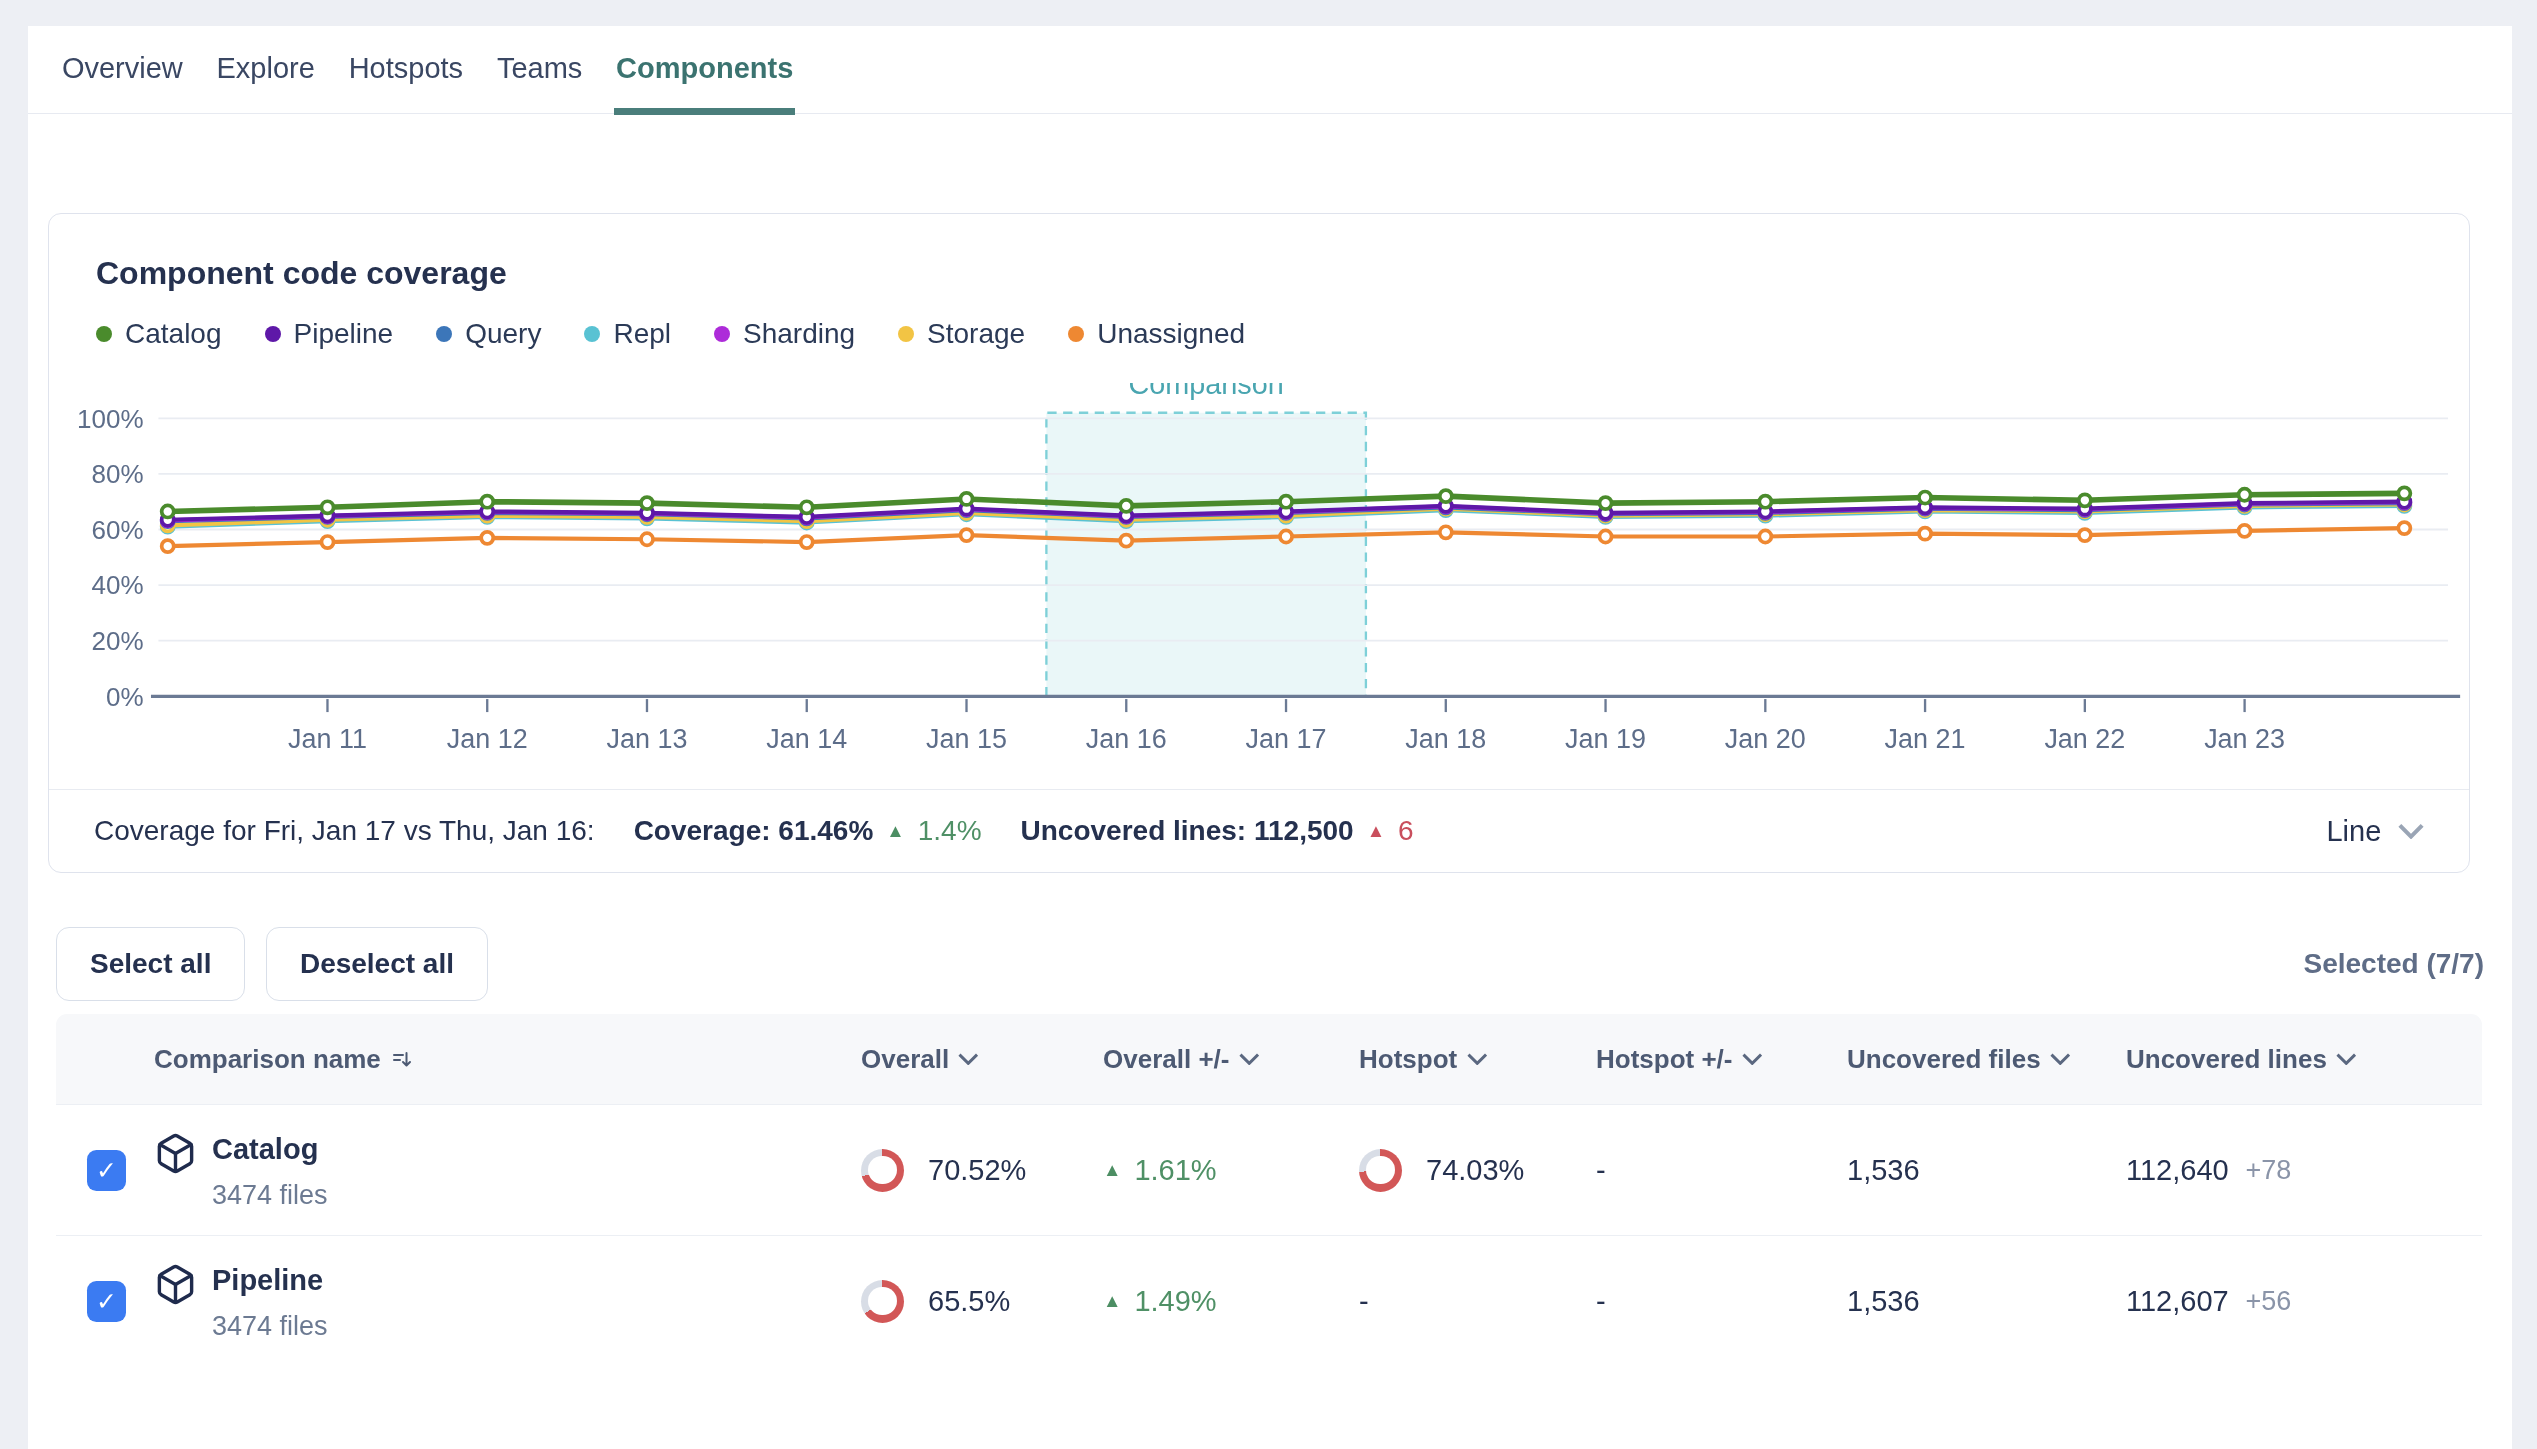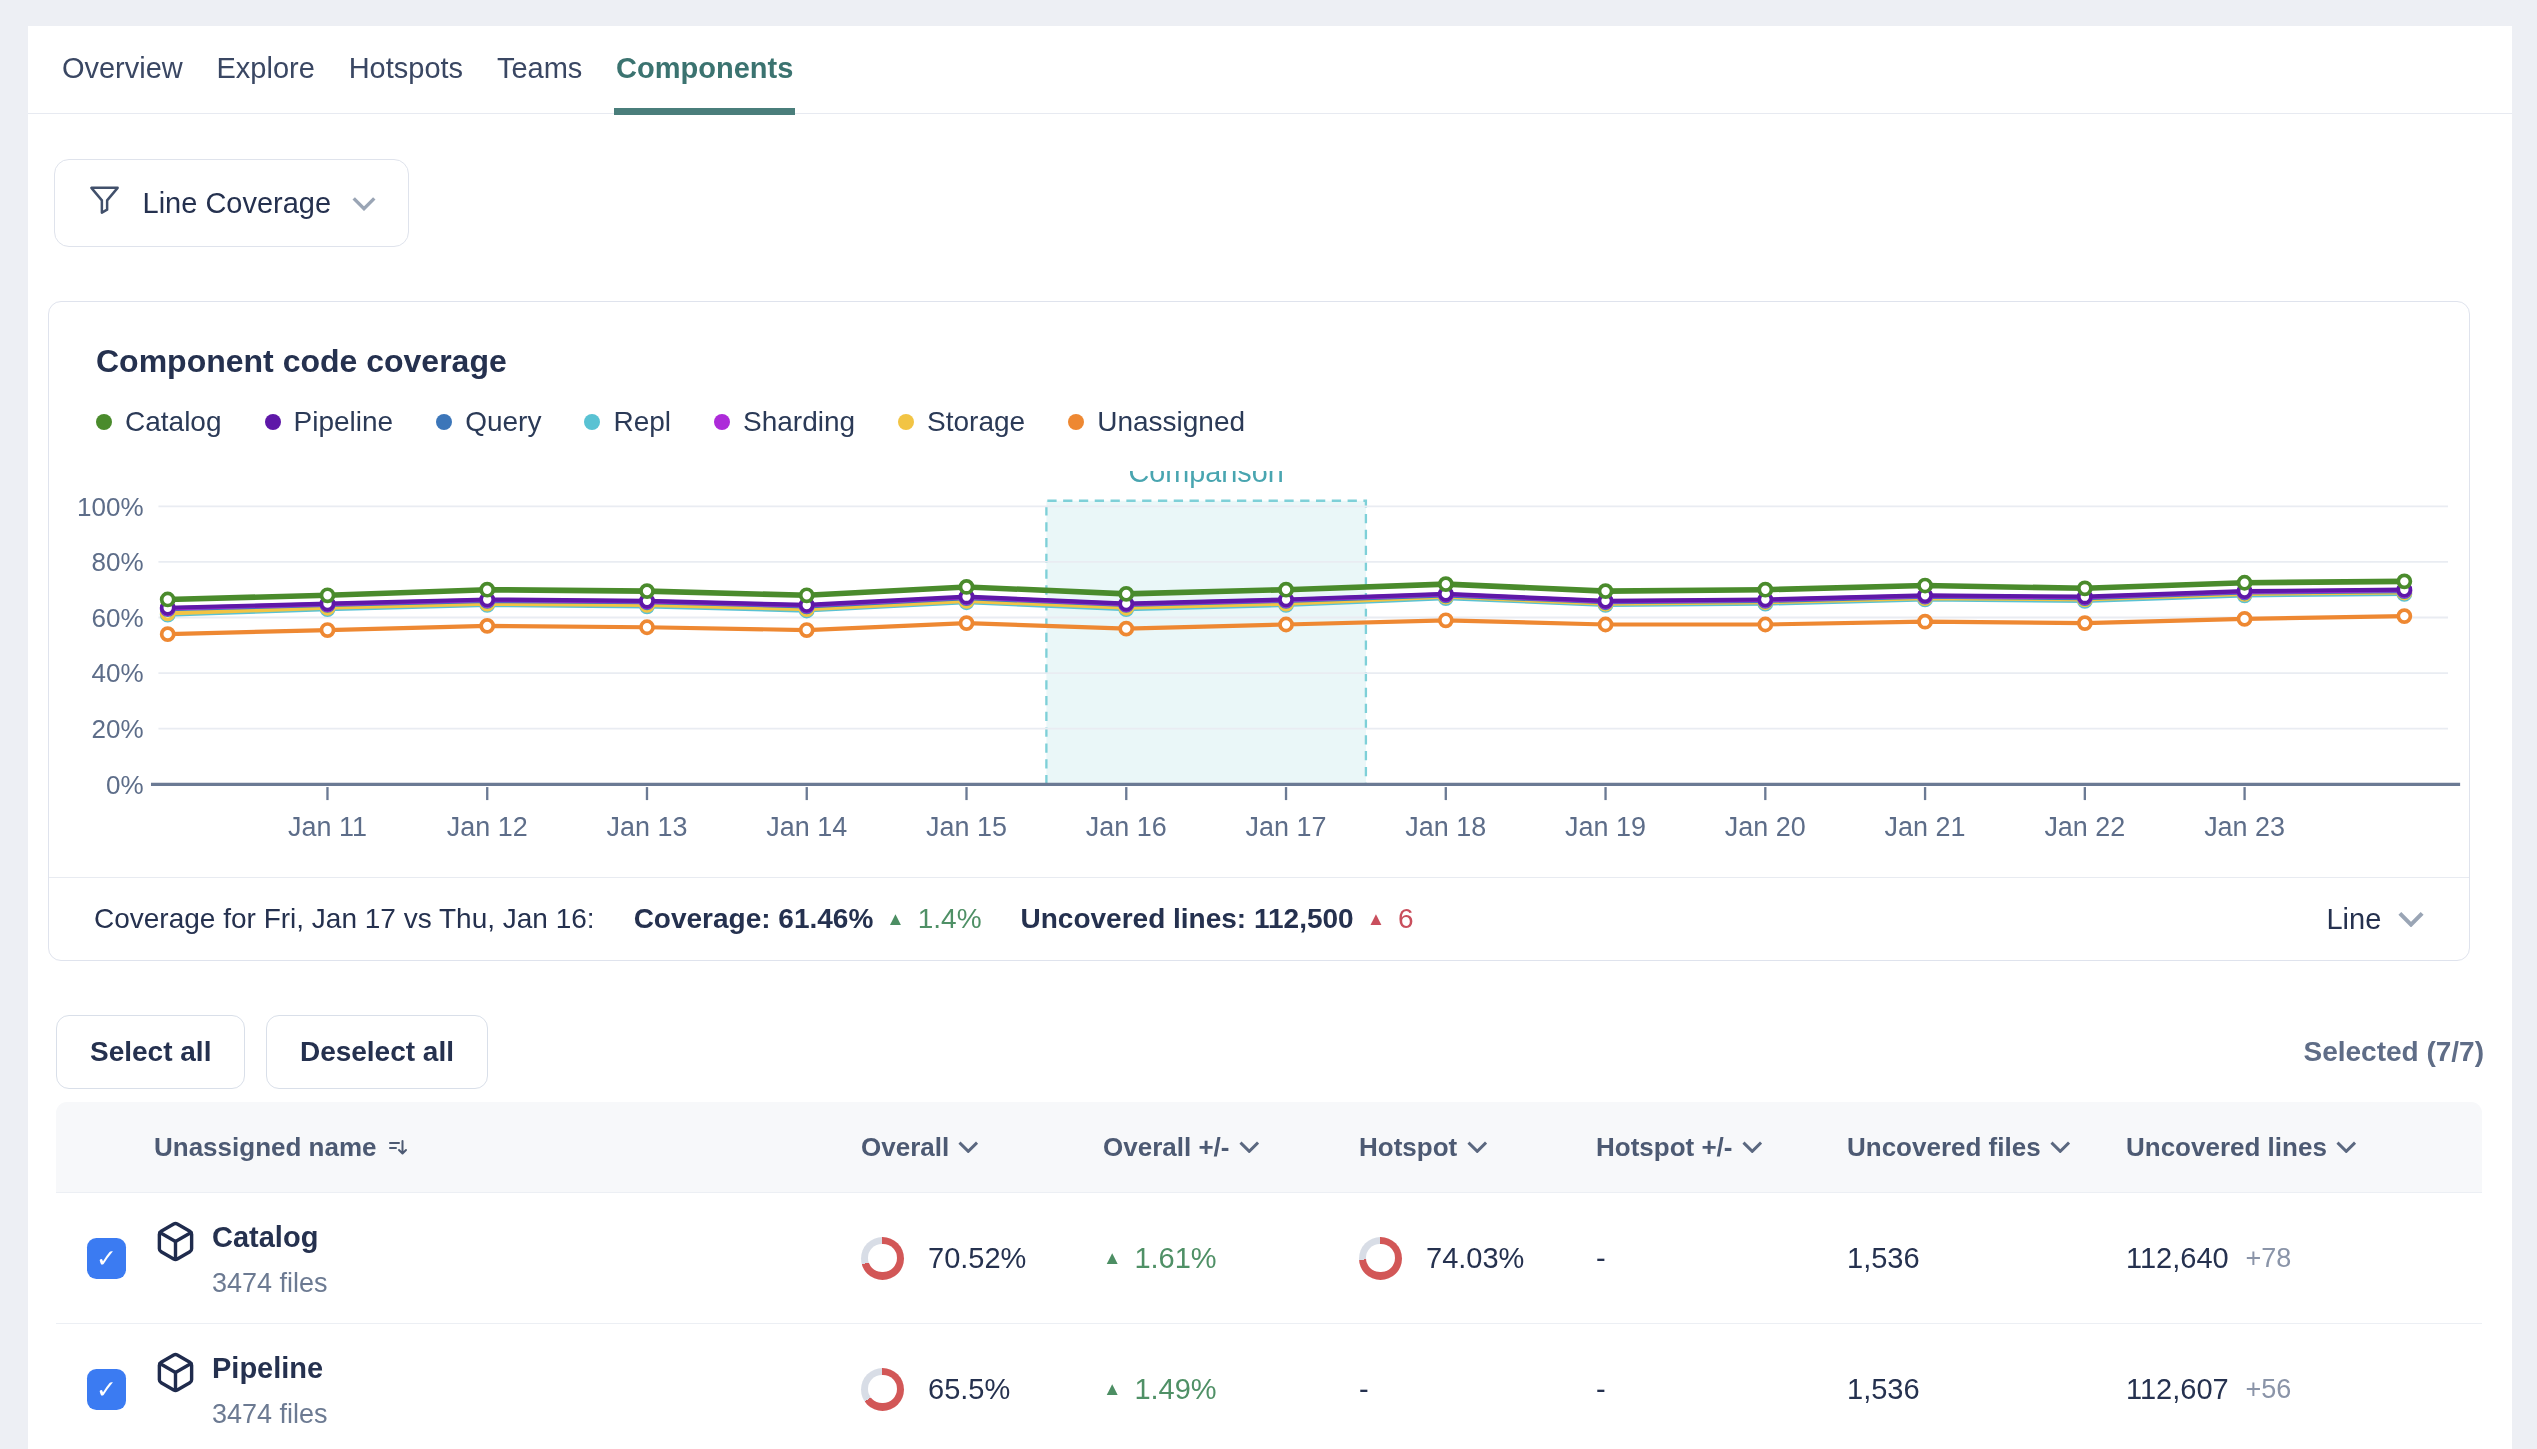--- a/index.html
+++ b/index.html
@@ -79,31 +79,20 @@
 
   <div class="tabs">
     <div class="tab">Overview</div>
     <div class="tab">Explore</div>
     <div class="tab">Hotspots</div>
     <div class="tab">Teams</div>
     <div class="tab active">Components</div>
   </div>
 
   <div class="filters">
-    <div class="filter-btn">
-      <span>
-        <svg width="35" height="35" viewBox="0 0 24 24" fill="none" stroke="#41506b" stroke-width="1.7" stroke-linejoin="round" stroke-linecap="round">
-            <path d="M3 4h18l-7.2 8.6V19l-3.6 2v-8.4L3 4z"></path>
-          </svg>
-      </span>
-      <span>Line Coverage</span>
-      <svg class="chv chv-gray" width="24" height="15" viewBox="0 0 14 8">
-          <path d="M1 1l6 6 6-6" fill="none" stroke="currentColor" stroke-width="2"></path>
-        </svg>
-    </div>
   </div>
 
   <div class="card">
     <div class="card-title">Component code coverage</div>
     <div class="legend">
         <span class="lg-item">
           <span class="lg-dot" style="background:#4a8b2c"></span>
           <span class="lg-label">Catalog</span>
         </span>
         <span class="lg-item">
@@ -313,21 +302,21 @@
   <div class="sel-row">
     <button class="btn">Select all</button>
     <button class="btn">Deselect all</button>
     <span class="sel-count">Selected (7/7)</span>
   </div>
 
   <div class="tbl">
     <div class="thead grid-cols">
       <div class="th"></div>
       <div class="th">
-        <span>Unassigned name</span>
+        <span>Comparison name</span>
         <svg width="24" height="24" viewBox="0 0 24 24" fill="none" stroke="#4d5a73" stroke-width="2" stroke-linecap="round" stroke-linejoin="round">
             <path d="M4 8h9M4 13h6"></path>
             <path d="M16.5 6v12M13 15l3.5 3.5L20 15"></path>
           </svg>
       </div>
       <div class="th">
         <span>Overall</span>
         <svg class="chv" width="20.5" height="12" viewBox="0 0 14 8">
             <path d="M1 1l6 6 6-6" fill="none" stroke="currentColor" stroke-width="2"></path>
           </svg>

